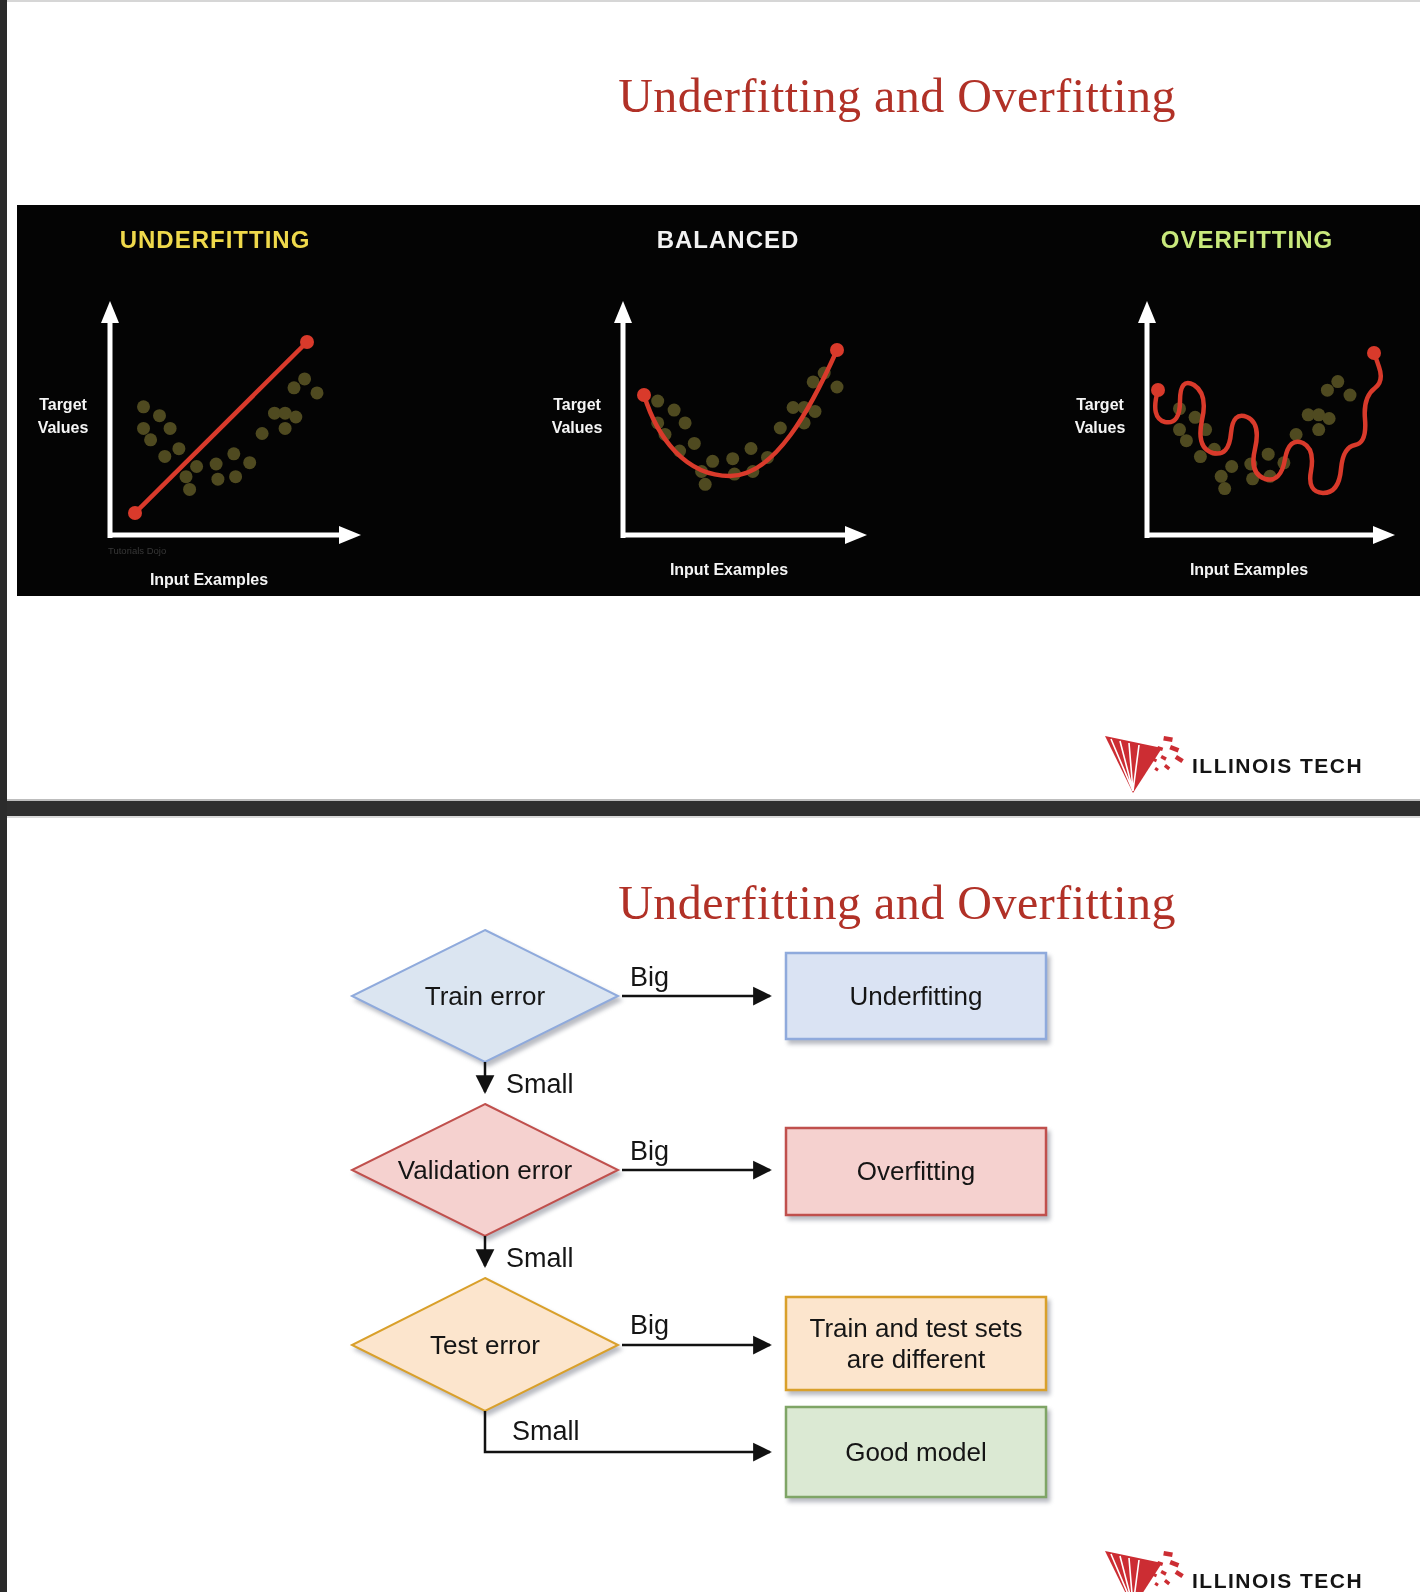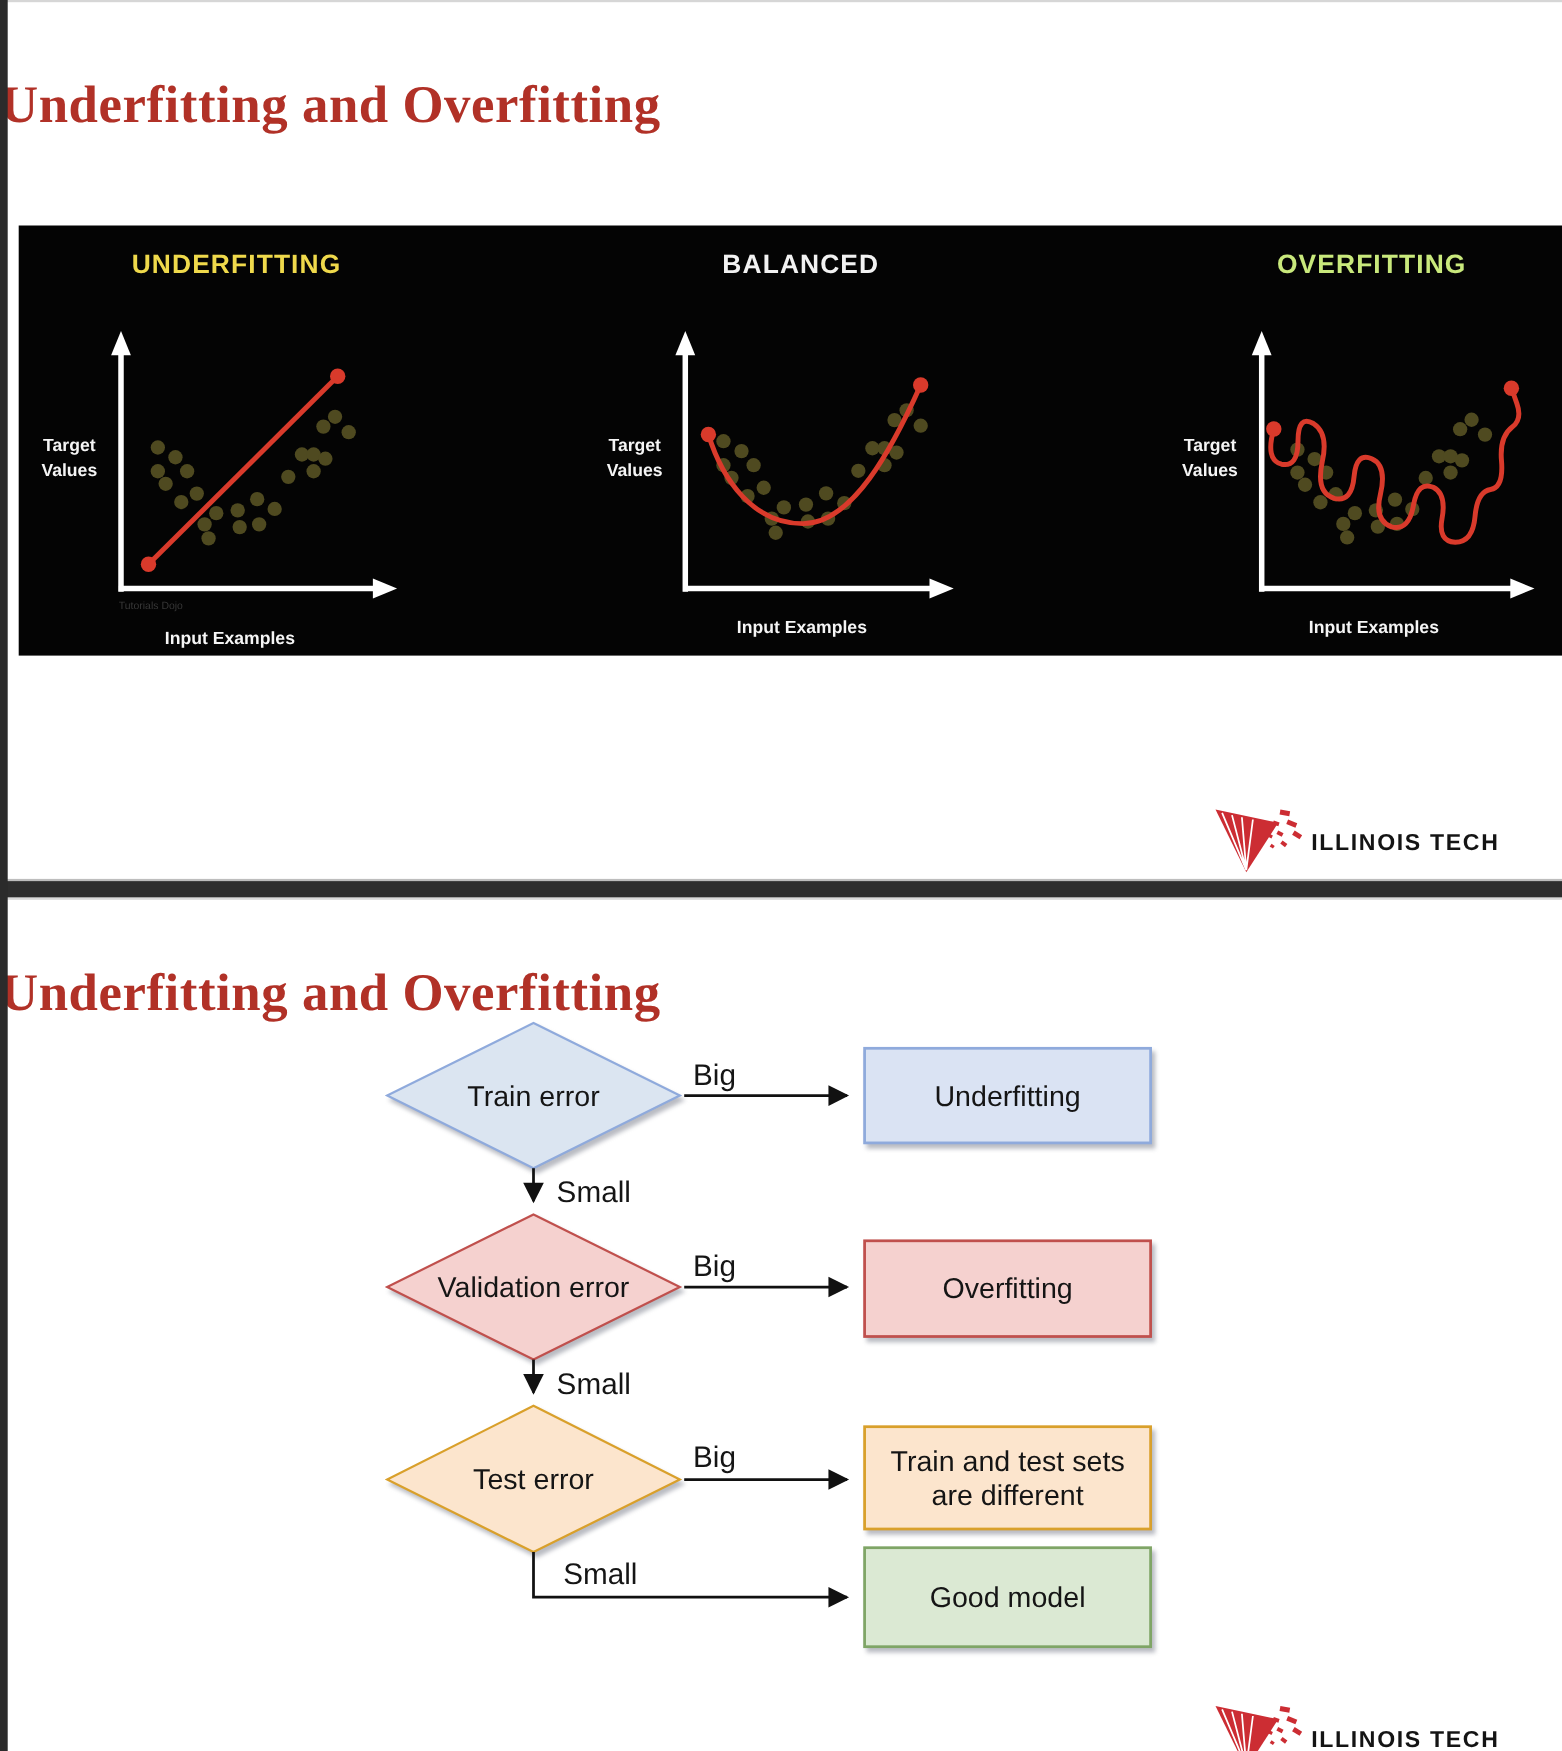--- a/index.html
+++ b/index.html
@@ -3,22 +3,22 @@
 <meta charset="utf-8">
 <style>
   html,body{margin:0;padding:0;}
   body{
     position:relative;width:1420px;height:1592px;overflow:hidden;
     background:#ffffff;font-family:"Liberation Sans",sans-serif;
   }
   .top-line{position:absolute;left:0;top:0;width:1420px;height:2px;background:#d6d6d6;}
   .left-strip{position:absolute;left:0;top:0;width:7px;height:1592px;background:#2b2b2b;z-index:30;}
   .slide-title{
-    position:absolute;left:0;width:1176px;text-align:left;
-    font-family:"Liberation Serif",serif;font-weight:bold;
+    position:absolute;left:0;width:1176px;text-align:right;
+    font-family:"Liberation Serif",serif;font-weight:normal;
     font-size:48px;color:#b13127;letter-spacing:0.5px;
   }
   #title1{top:36px;}
   #title2{top:843px;}
   .panel{position:absolute;left:17px;top:205px;width:1403px;height:391px;background:#040404;}
   .divider-a{position:absolute;left:0;top:799px;width:1420px;height:2px;background:#bdbdbd;}
   .divider-b{position:absolute;left:0;top:801px;width:1420px;height:15px;background:#2e2e2e;}
   .divider-c{position:absolute;left:0;top:816px;width:1420px;height:2px;background:#d9d9d9;}
   .logo{position:absolute;left:1098px;width:270px;height:62px;}
   #logo1{top:734px;}

